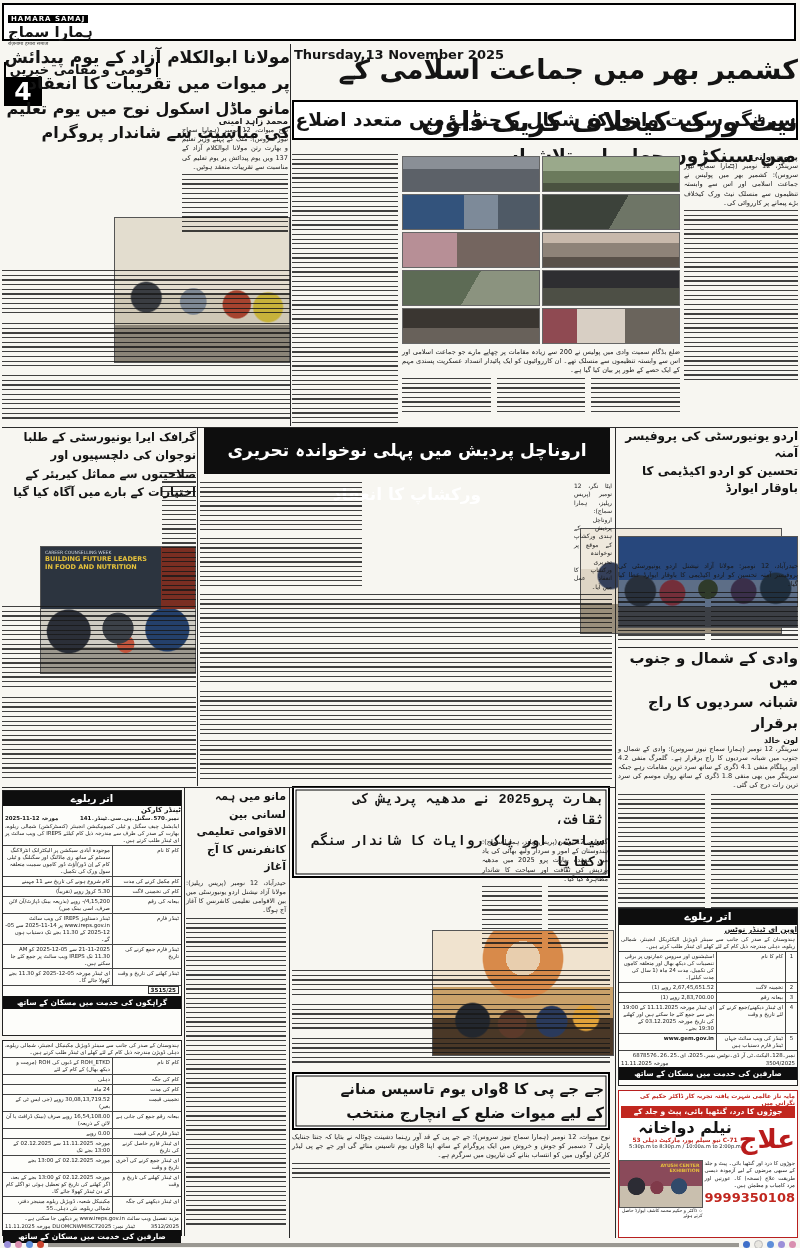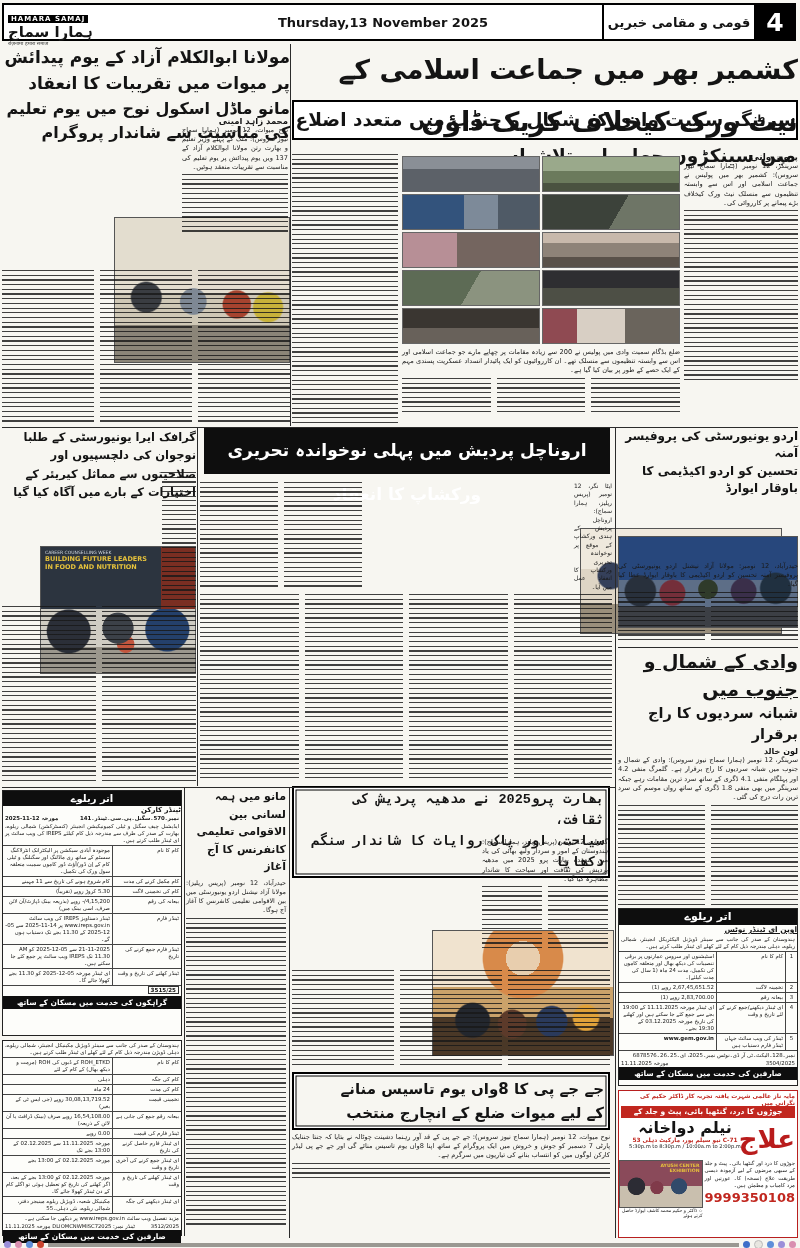--- a/index.html
+++ b/index.html
@@ -1,18 +1,18 @@
 <!DOCTYPE html>
 <html><head>
 <meta charset="utf-8">
 <style>
   html,body{margin:0;padding:0;background:#888;}
   #page{position:relative;width:800px;height:1248px;background:#f7f6f1;color:#141414;
         font-family:"DejaVu Sans",sans-serif;direction:rtl;overflow:hidden;margin:0 auto;}
-  .abs{position:absolute;}
+  .abs{position:absolute;flex-direction:column;}
   .b{font-weight:bold;}
   .ctr{text-align:right;}
   .ltr{direction:ltr;}
   .jst{text-align:justify;}
   
   .fx{background:repeating-linear-gradient(180deg,rgba(24,24,24,.82) 0 1.2px,rgba(24,24,24,0) 1.2px 4.7px);}
   .cols{display:flex;gap:6px;}
   .cols>div{flex:1;}
   .lead{font-size:7px;line-height:1.4;color:#1a1a1a;}
   .vr{position:absolute;width:1px;background:#2b2b2b;}
@@ -178,21 +178,21 @@
     <div class="abs" style="left:0;top:134px;width:180px;height:82px;">
       <div class="lead jst" style="font-size:6.6px;">حیدرآباد، 12 نومبر: مولانا آزاد نیشنل اردو یونیورسٹی کی پروفیسر آمنہ تحسین کو اردو اکیڈیمی کا باوقار ایوارڈ عطا کیا گیا۔</div>
       <div class="cols" style="height:48px;margin-top:2px;">
         <div class="fx"></div>
         <div class="fx"></div>
       </div>
     </div>
   </div>
 
   <div class="abs" style="left:618px;top:648px;width:180px;height:256px;">
-    <div class="b ctr" style="font-size:19px;line-height:1.45;text-decoration:underline;">وادی کے شمال و جنوب میں</div>
+    <div class="b ctr" style="font-size:15px;line-height:1.45;">وادی کے شمال و جنوب میں</div>
     <div class="b ctr" style="font-size:14.5px;line-height:1.45;">شبانہ سردیوں کا راج برقرار</div>
     <div class="b" style="font-size:8px;margin-top:2px;">لون خالد</div>
     <div class="lead jst" style="font-size:6.6px;">سرینگر، 12 نومبر (ہمارا سماج نیوز سروس): وادی کے شمال و جنوب میں شبانہ سردیوں کا راج برقرار ہے۔ گلمرگ منفی 4.2 اور پہلگام منفی 4.1 ڈگری کے ساتھ سرد ترین مقامات رہے جبکہ سرینگر میں بھی منفی 1.8 ڈگری کے ساتھ رواں موسم کی سرد ترین رات درج کی گئی۔</div>
     <div class="cols" style="height:126px;margin-top:3px;">
       <div class="fx"></div>
       <div class="fx"></div>
     </div>
   </div>
 
   <div class="tnd abs" style="left:618px;top:908px;width:180px;height:178px;">

